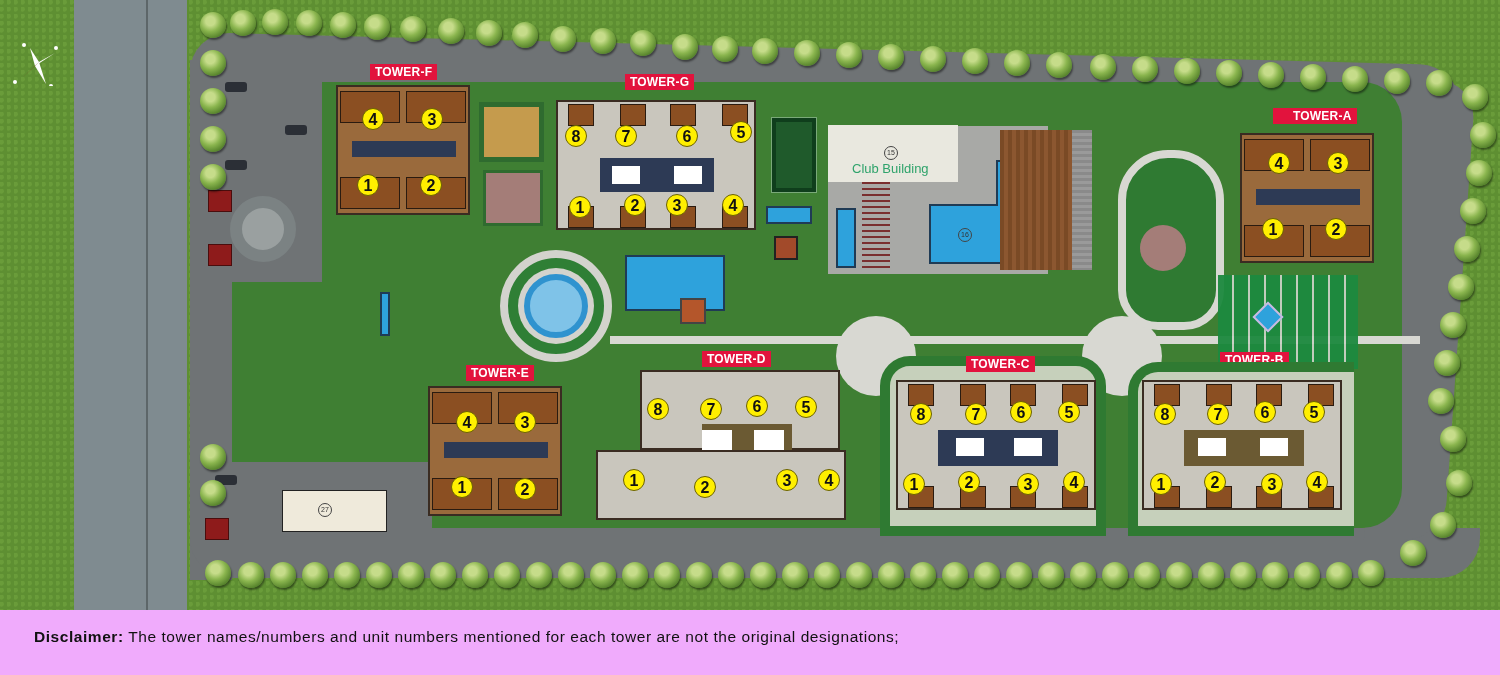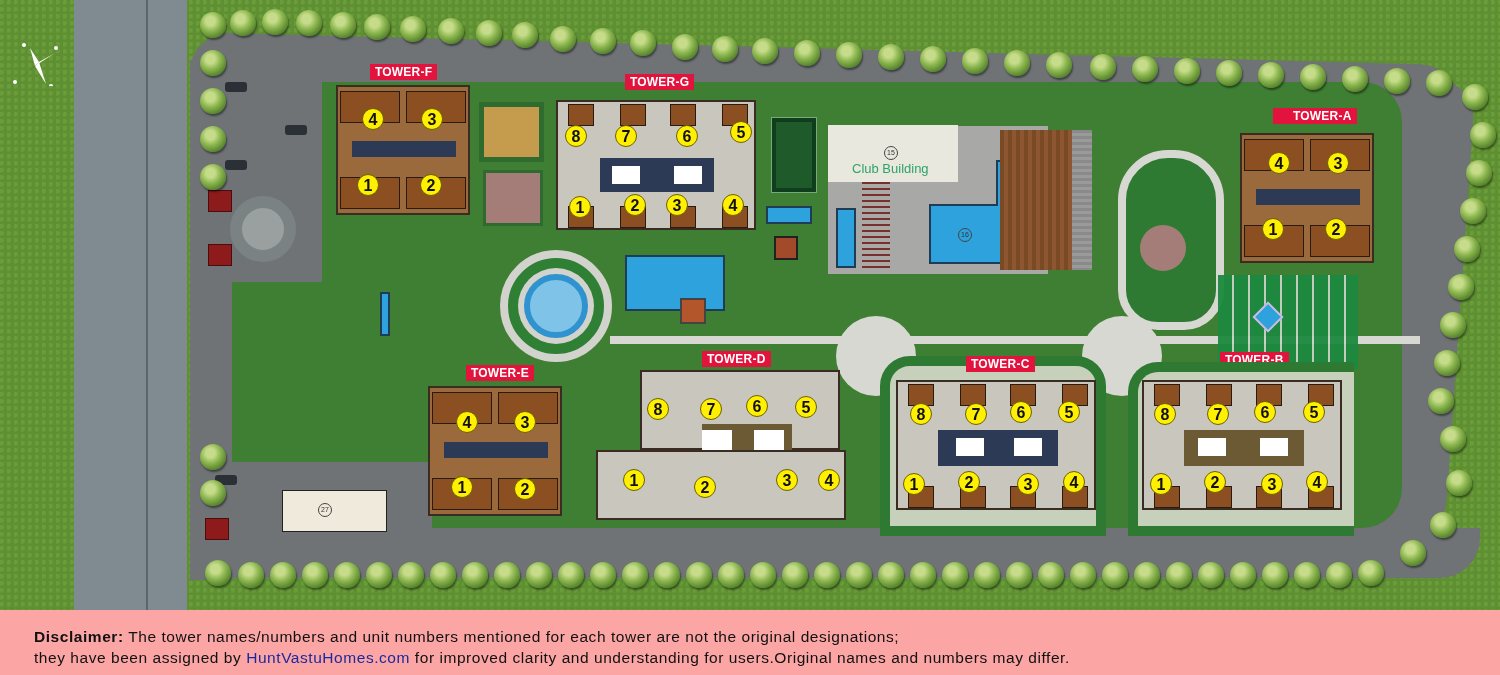--- a/index.html
+++ b/index.html
@@ -19,21 +19,21 @@
   .bldg .core { position: absolute; background: #2d3a55; }
   .bldg .room { position: absolute; background: #8b4f22; border: 1px solid #2a1b10; }
   .unit { position: absolute; width: 22px; height: 22px; border-radius: 50%; background: #ffef00;
     border: 1px solid #6b6200; color: #111; font-weight: bold; font-size: 16px; line-height: 21px;
     text-align: center; font-family: "Liberation Sans", sans-serif; }
   .light-pad { position: absolute; background: #cfd5c4; }
   .pool { position: absolute; background: #2ea2dc; border: 2px solid #1f3b55; }
   .deck { position: absolute; background: repeating-linear-gradient(90deg,#7a4a25 0 4px,#8c5730 4px 8px); }
   .car { position: absolute; width: 22px; height: 10px; background: #2b2f36; border-radius: 3px; }
   .gate { position: absolute; width: 24px; height: 22px; background: #8e1b1b; border: 1px solid #4a0d0d; }
-  #disclaimer { position: absolute; left: 0; top: 610px; width: 1500px; height: 65px; background: #fca5a5;
+  #disclaimer { position: absolute; left: 0; top: 610px; width: 1500px; height: 65px; background: #f0abfc;
     padding: 16px 0 0 34px; font-size: 15.5px; line-height: 21px; color: #111; letter-spacing: .55px; }
   #disclaimer b { font-weight: bold; }
   #disclaimer .link { color: #1a2a9e; }
   .num-tag { position:absolute; width:14px; height:14px; border-radius:50%; border:1px solid #444; font-size:7px; color:#333; text-align:center; line-height:12px; }
 </style>
 </head>
 <body>
 
 <div id="map">
 
@@ -324,14 +324,13 @@
   <div class="unit" style="left:1150px;top:473px;">1</div>
   <div class="unit" style="left:1204px;top:471px;">2</div>
   <div class="unit" style="left:1261px;top:473px;">3</div>
   <div class="unit" style="left:1306px;top:471px;">4</div>
 
   <div class="pool" style="left:380px;top:292px;width:10px;height:44px;"></div>
 </div>
 
 <div id="disclaimer">
   <div><b>Disclaimer:</b><span> The tower names/numbers and unit numbers mentioned for each tower are not the original designations;</span></div>
-  <div><span>they have been assigned by </span><span class="link">HuntVastuHomes.com</span><span> for improved clarity and understanding for users.Original names and numbers may differ.</span></div>
 </div>
 
 </body></html>

